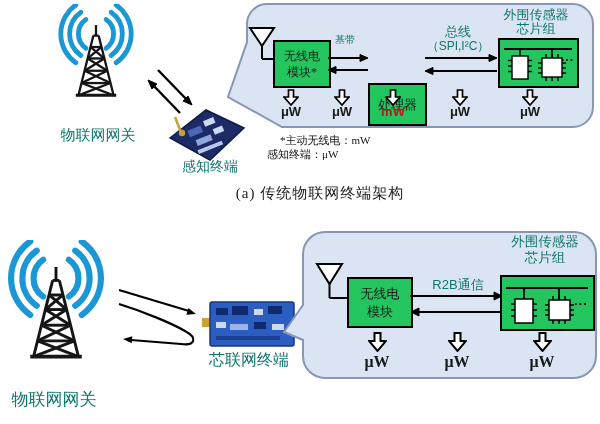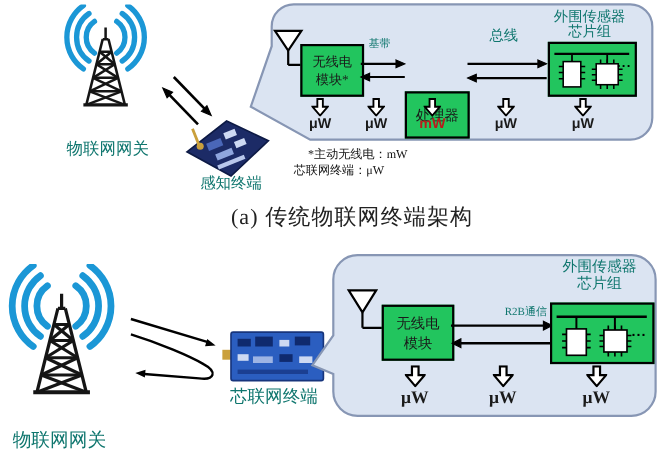--- a/index.html
+++ b/index.html
@@ -12,21 +12,21 @@
        display:flex;flex-direction:column;align-items:center;justify-content:center;
        font-family:"Liberation Serif","DejaVu Serif",serif;
        line-height:1.35;text-align:center;}
   .power-a{position:absolute;text-align:center;font-weight:bold;font-size:13px;
            font-family:"Liberation Sans","DejaVu Sans",sans-serif;color:#1a1a1a;}
   .power-b{position:absolute;text-align:center;font-weight:bold;font-size:16px;
            font-family:"Liberation Serif","DejaVu Serif",serif;color:#1a1a1a;}
   .red{color:#b91c1c;}
   .footnote{position:absolute;font-size:11px;color:#111;
             font-family:"Liberation Serif","DejaVu Serif",serif;}
-  .caption{position:absolute;text-align:center;font-size:20px;color:#222;
+  .caption{position:absolute;text-align:center;font-size:15px;color:#222;
            font-family:"Liberation Serif","DejaVu Serif",serif;letter-spacing:1px;}
   .ellipsis{position:absolute;font-weight:bold;color:#000;letter-spacing:1px;}
   svg{display:block;}
 </style>
 </head>
 <body>
 
 <div id="stage">
 
   <svg class="abs" style="left:52px;top:4px;" width="88" height="101" viewBox="0 0 100 115">
@@ -109,20 +109,21 @@
       <line x1="41" y1="19" x2="9" y2="19"></line>
       <polygon points="9,15.5 1,19 9,22.5" stroke-width="1"></polygon>
     </g>
   </svg>
 
   <div class="box" style="left:368px;top:41px;width:55px;height:39px;font-size:13px;margin-top:42px;">
     <span>处理器</span>
   </div>
 
   <div class="lbl" style="left:440px;top:23px;width:36px;font-size:13px;">总线</div>
+  <div class="lbl" style="left:424px;top:38px;width:68px;font-size:12px;font-family:'Liberation Sans','DejaVu Sans',sans-serif;">（SPI,I²C）</div>
 
   <svg class="abs" style="left:424px;top:52px;" width="74" height="26" viewBox="0 0 74 26">
     <g stroke="#000" stroke-width="2" fill="#000">
       <line x1="1" y1="6" x2="65" y2="6"></line>
       <polygon points="65,2.5 73,6 65,9.5" stroke-width="1"></polygon>
       <line x1="73" y1="19" x2="9" y2="19"></line>
       <polygon points="9,15.5 1,19 9,22.5" stroke-width="1"></polygon>
     </g>
   </svg>
 
@@ -178,21 +179,21 @@
     <polygon points="5.5,1 10.5,1 10.5,8 15,8 8,16 1,8 5.5,8" fill="#fff" stroke="#000" stroke-width="1.7"></polygon>
     </svg>
 
   <div class="power-a" style="left:269px;top:104px;width:44px;">μW</div>
   <div class="power-a" style="left:320px;top:104px;width:44px;">μW</div>
   <div class="power-a red" style="left:371px;top:104px;width:44px;">mW</div>
   <div class="power-a" style="left:438px;top:104px;width:44px;">μW</div>
   <div class="power-a" style="left:508px;top:104px;width:44px;">μW</div>
 
   <div class="footnote" style="left:280px;top:133px;">*主动无线电：mW</div>
-  <div class="footnote" style="left:267px;top:147px;">芯联网终端：μW</div>
+  <div class="footnote" style="left:267px;top:147px;">感知终端：μW</div>
 
   <div class="caption" style="left:150px;top:184px;width:340px;">(a)  传统物联网终端架构</div>
 
   <svg class="abs" style="left:0px;top:240px;" width="112" height="129" viewBox="0 0 100 115">
     <g stroke="#1b97d6" stroke-width="5.5" fill="none" stroke-linecap="round">
       <path d="M 38.5 17.6 A 20 20 0 0 0 38.5 50.4"></path>
       <path d="M 32.8 9.4 A 30 30 0 0 0 32.8 58.6"></path>
       <path d="M 27 1.2 A 40 40 0 0 0 27 66.8"></path>
       <path d="M 61.5 17.6 A 20 20 0 0 1 61.5 50.4"></path>
       <path d="M 67.2 9.4 A 30 30 0 0 1 67.2 58.6"></path>
@@ -255,21 +256,21 @@
     <polygon points="2,2 27,2 14.5,22" fill="#fff" stroke="#000" stroke-width="2"></polygon>
     <line x1="14.5" y1="22" x2="14.5" y2="36" stroke="#000" stroke-width="2"></line>
     <line x1="14.5" y1="36" x2="33" y2="36" stroke="#000" stroke-width="2"></line>
   </svg>
 
   <div class="box" style="left:347px;top:277px;width:62px;height:47px;font-size:13px;">
     <span>无线电</span>
     <span>模块</span>
   </div>
 
-  <div class="lbl" style="left:440px;top:276px;width:76px;font-size:10px;font-family:Liberation Serif, serif;">R2B通信</div>
+  <div class="lbl" style="left:420px;top:276px;width:76px;font-size:13px;font-family:Liberation Sans, sans-serif;">R2B通信</div>
 
   <svg class="abs" style="left:409px;top:289px;" width="94" height="30" viewBox="0 0 94 30">
     <g stroke="#000" stroke-width="2.2" fill="#000">
       <line x1="1" y1="7" x2="85" y2="7"></line>
       <polygon points="85,3 93,7 85,11" stroke-width="1"></polygon>
       <line x1="93" y1="23" x2="10" y2="23"></line>
       <polygon points="10,19 2,23 10,27" stroke-width="1"></polygon>
     </g>
   </svg>
 

